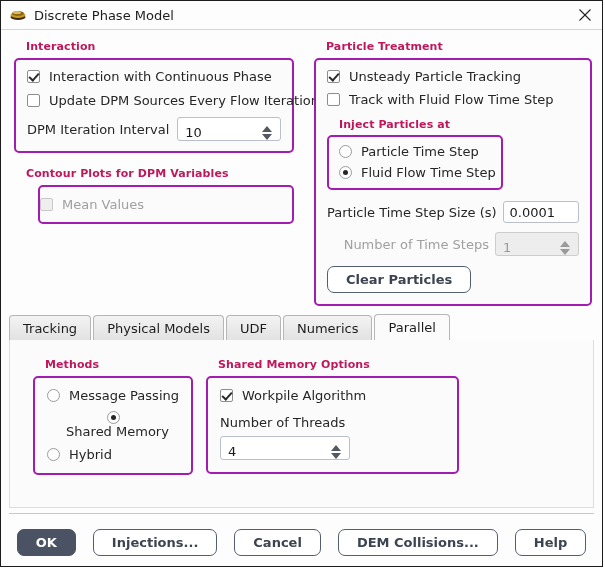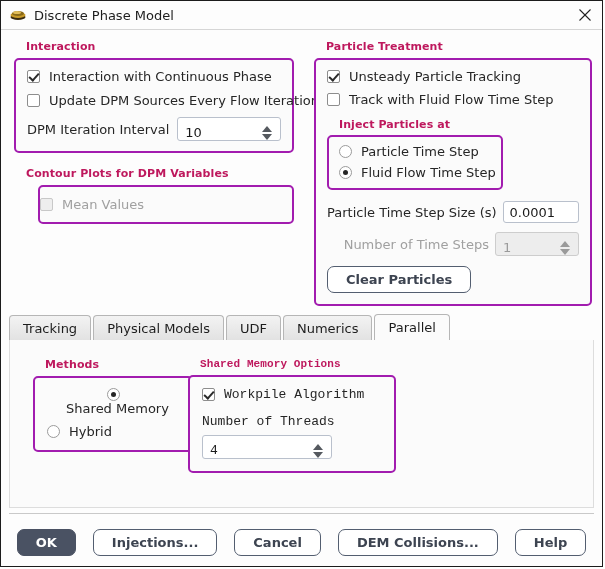--- a/index.html
+++ b/index.html
@@ -412,32 +412,36 @@
       <div class="tab">UDF</div>
       <div class="tab">Numerics</div>
       <div class="tab active">Parallel</div>
     </div>
 
     <div id="tabpanel">
 
       <div style="position:absolute;left:23px;top:18px;width:160px;">
         <div class="section-title">Methods</div>
         <div class="group-box" style="padding:10px 12px 11px 12px;">
+          <div class="row" style="margin-bottom:8px;">
+            <span class="rad"></span>
+            <span class="lbl">Message Passing</span>
+          </div>
           <div class="row" style="margin-bottom:8px;flex-direction:column;">
             <span class="rad checked"></span>
             <span class="lbl">Shared Memory</span>
           </div>
           <div class="row">
             <span class="rad"></span>
             <span class="lbl">Hybrid</span>
           </div>
         </div>
       </div>
 
-      <div style="position:absolute;left:178px;top:18px;width:208px;font-family:Liberation Mono, monospace;">
+      <div style="position:absolute;left:196px;top:18px;width:253px;">
         <div class="section-title">Shared Memory Options</div>
         <div class="group-box" style="padding:10px 12px 12px 12px;">
           <div class="row" style="margin-bottom:12px;">
             <span class="chk checked"></span>
             <span class="lbl">Workpile Algorithm</span>
           </div>
           <div class="field-label" style="margin-bottom:6px;">Number of Threads</div>
           <div class="spinner" style="width:130px;">
             <span class="sp-val">4</span>
             <span class="sp-arrows">

